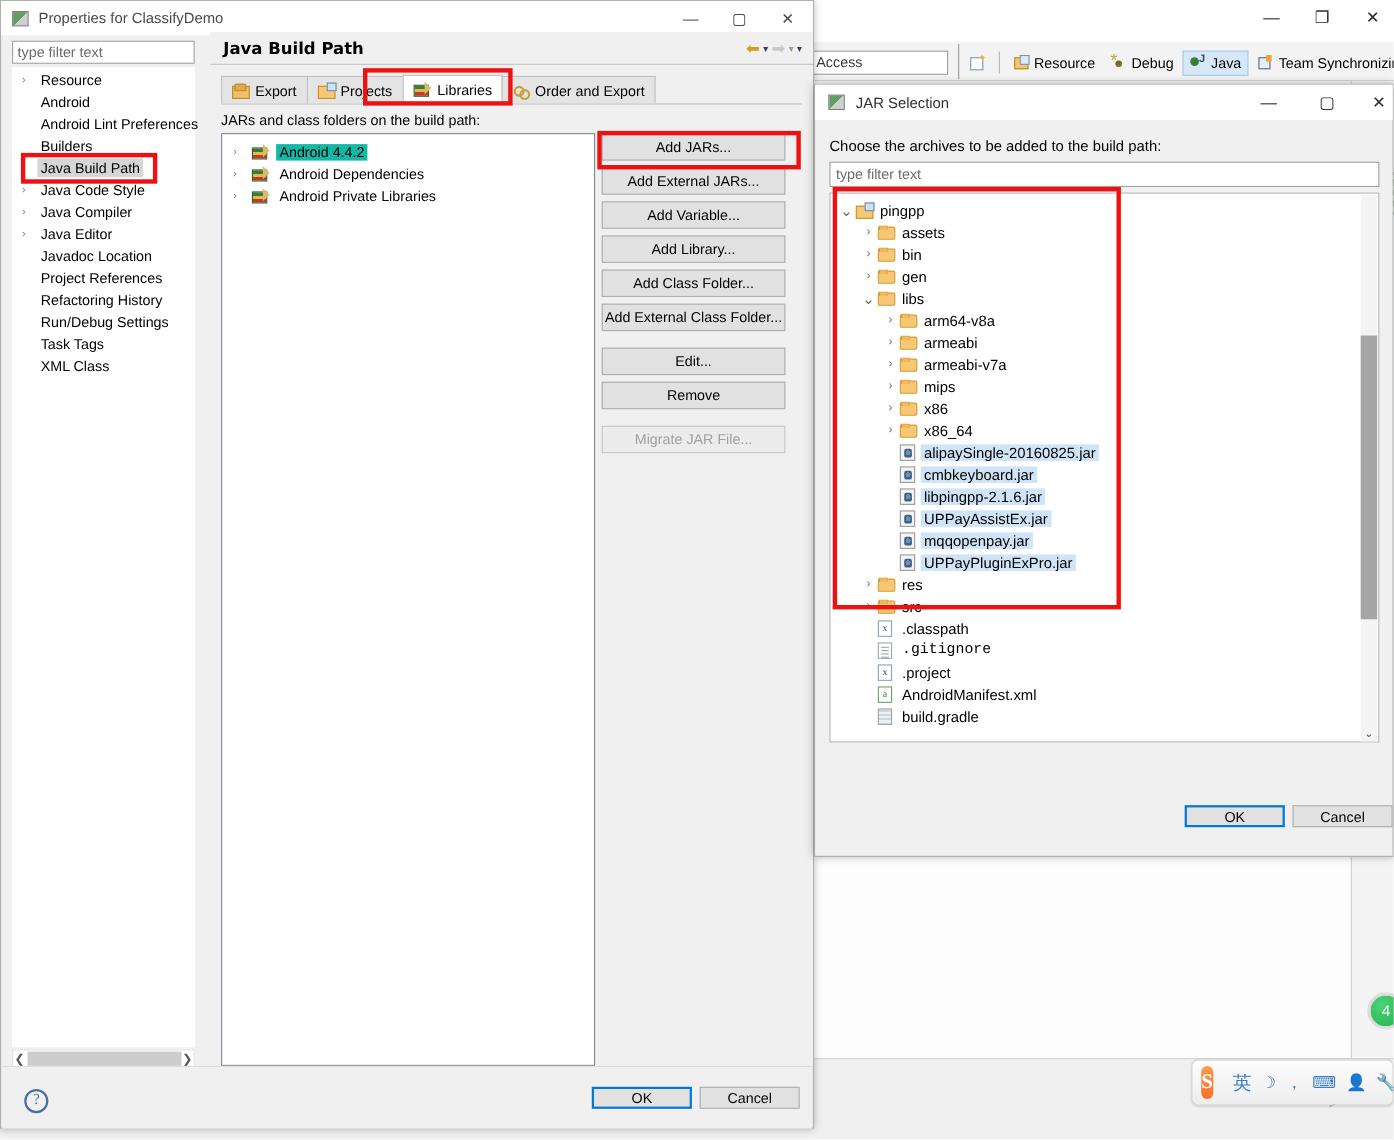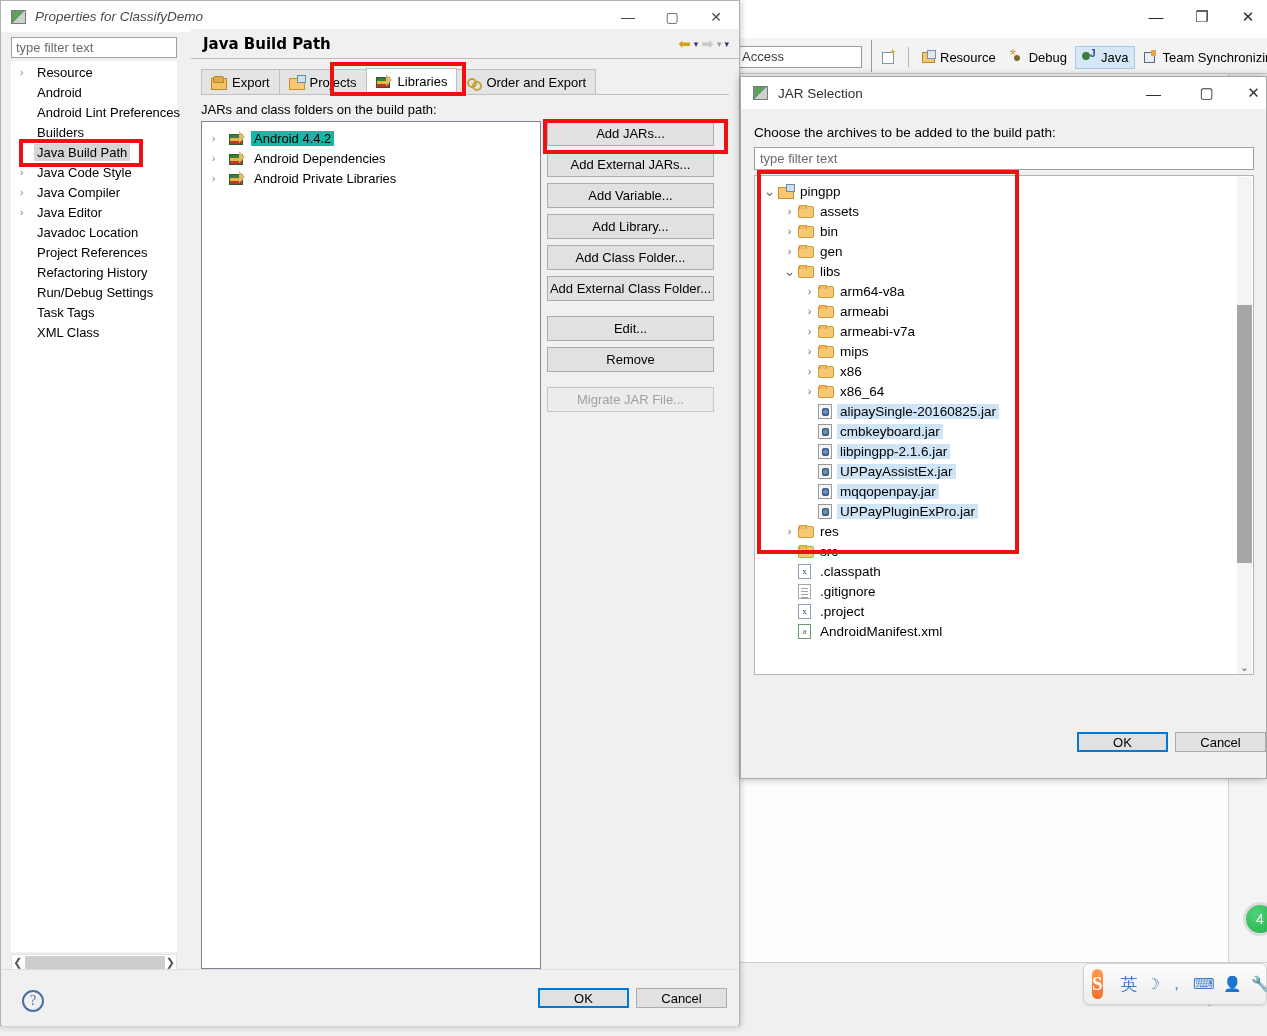--- a/index.html
+++ b/index.html
@@ -116,21 +116,21 @@
   }
   .props-title {
     position: absolute; left: 0; top: 0; width: 738px; height: 31px;
     background: #ffffff; display: flex; align-items: center;
   }
   .props-title .ticon {
     width: 15px; height: 14px; margin-left: 10px; margin-right: 9px;
     background: linear-gradient(135deg,#5f9f5f 0%,#5f9f5f 50%,#cfcfcf 50%,#cfcfcf 100%);
     border: 1px solid #7a7a7a;
   }
-  .props-title .ttext { font-size: 13.5px; color: #4a4a4a; font-style: italic; }
+  .props-title .ttext { font-size: 13.5px; color: #4a4a4a; }
   .props-wbtn {
     position: absolute; top: 0; width: 44px; height: 31px;
     display: flex; align-items: center; justify-content: center;
     font-size: 14px; color: #4a4a4a;
   }
   .props-filter {
     position: absolute; left: 10px; top: 36px; width: 166px; height: 21px;
     background: #fff; border: 1px solid #a0a0a0;
     font-size: 13px; color: #6b6b6b; padding: 2px 4px;
   }
@@ -775,40 +775,47 @@
             </span>
             <span class="lbl">src</span>
           </div>
           <div class="jt-row" style="padding-left: 26px;">
             <span class="twisty"></span>
             <span class="ico">
               <span class="xicon">x</span>
             </span>
             <span class="lbl">.classpath</span>
           </div>
-          <div class="jt-row" style="padding-left: 26px;">
+          <div class="jt-row" style="padding-left: 26px; font-family: Liberation Mono, monospace;">
             <span class="twisty"></span>
             <span class="ico">
               <span class="txticon"></span>
             </span>
             <span class="lbl">.gitignore</span>
           </div>
           <div class="jt-row" style="padding-left: 26px;">
             <span class="twisty"></span>
             <span class="ico">
               <span class="xicon">x</span>
             </span>
             <span class="lbl">.project</span>
           </div>
           <div class="jt-row" style="padding-left: 26px;">
             <span class="twisty"></span>
             <span class="ico">
               <span class="xmlicon">a</span>
             </span>
             <span class="lbl">AndroidManifest.xml</span>
+          </div>
+          <div class="jt-row" style="padding-left: 26px;">
+            <span class="twisty"></span>
+            <span class="ico">
+              <span class="gradleicon"></span>
+            </span>
+            <span class="lbl">build.gradle</span>
           </div>
         </div>
       <div class="jd-vscroll">
         <div class="jd-vthumb" style="top:128px; height:258px;"></div>
         <div class="jd-vdown">⌄</div>
       </div>
     </div>
 
     <div class="dlgbtn default" style="left:336px; top:655px;">OK</div>
     <div class="dlgbtn" style="left:434px; top:655px;">Cancel</div>

